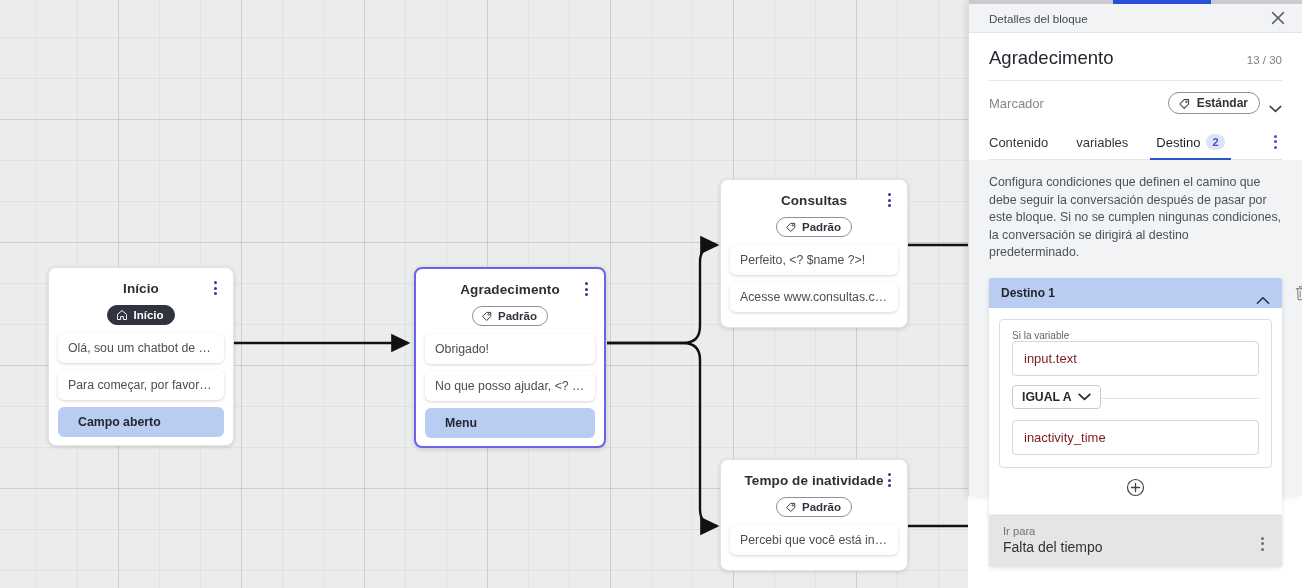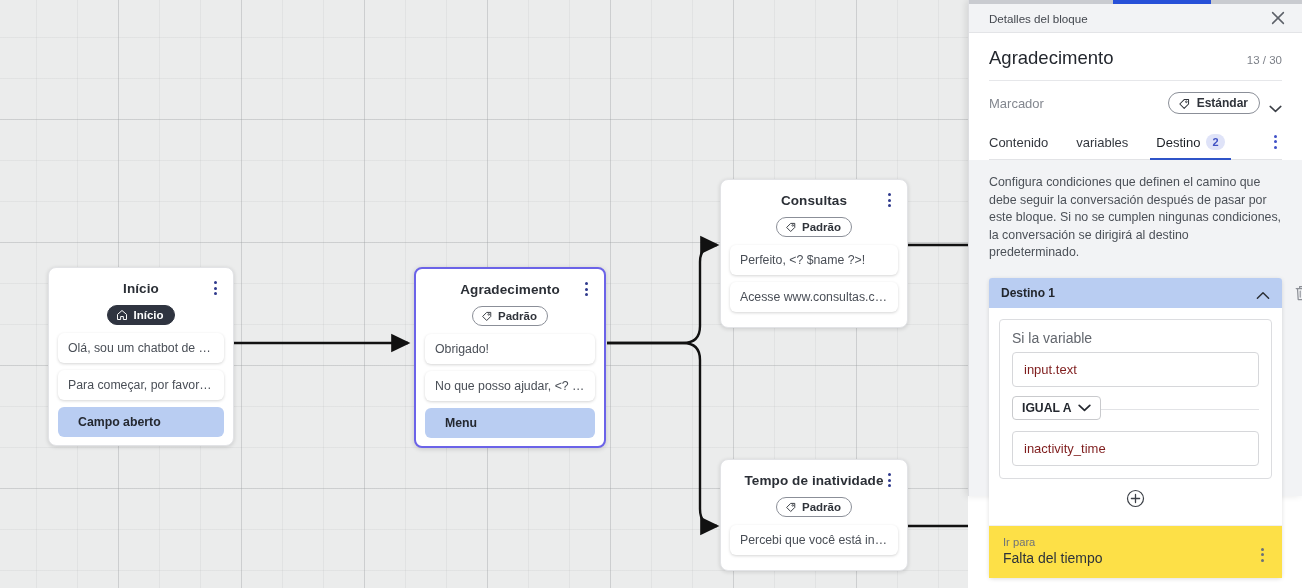--- a/index.html
+++ b/index.html
@@ -145,52 +145,52 @@
   .desc {
     font-size: 12.4px; line-height: 17.5px; color: #4c5158;
     padding: 14px 0 16px 0;
   }
   .dest-card {
     background: #ffffff; border-radius: 4px;
     box-shadow: 0 1px 4px rgba(0,0,0,.13);
     margin-bottom: 8px;
   }
   .dest-header {
-    background: #b9cdf2; display: flex; align-items: flex-start;
+    background: #b9cdf2; display: flex; align-items: flex-end;
     padding: 8px 12px; border-radius: 3px 3px 0 0; position: relative;
   }
   .dest-header-title { font-size: 12px; color: #22262d; font-weight: 700; }
   .dest-collapse { margin-left: auto; width: 14px; height: 9px; cursor: pointer; }
   .trash {
     position: absolute; right: -27px; top: 50%; transform: translateY(-50%);
     width: 15px; height: 17px; cursor: pointer;
   }
   .cond-wrap { padding: 11px 10px 8px 10px; }
   .cond-box { border: 1px solid #dcdde0; border-radius: 4px; padding: 10px 12px 12px 12px; position: relative; }
-  .cond-label { font-size: 14px; color: #62666d; margin-bottom: 6px; }
+  .cond-label { font-size: 10px; color: #62666d; }
   .field {
     border: 1px solid #d6d7da; border-radius: 4px;
     padding: 9px 11px; font-size: 13px; color: #7f1d1d;
     background: #ffffff; width: 100%;
   }
   .op-row { position: relative; margin: 9px 0 9px 0; height: 26px; }
   .op-row::before {
     content: ""; position: absolute; left: 0; right: 0; top: 50%;
     height: 1px; background: #e2e3e6;
   }
   .op-select {
     position: relative; display: inline-flex; align-items: center; gap: 7px;
     border: 1px solid #c9cacd; border-radius: 4px; background: #ffffff;
     padding: 4px 9px; font-size: 12.2px; color: #24282f; font-weight: 700;
     cursor: pointer;
   }
   .plus-row { display: flex; justify-content: center; padding: 10px 0 9px 0; }
   .plus-btn { width: 19px; height: 19px; cursor: pointer; }
   .goto {
-    background: #fde047; padding: 10px 14px 12px 14px;
+    background: #e5e5e5; padding: 10px 14px 12px 14px;
     display: flex; align-items: flex-end; border-top: 1px solid #f0f0f2;
     position: relative;
   }
   .goto-label { font-size: 11.2px; color: #6e7279; margin-bottom: 2px; }
   .goto-value { font-size: 14px; color: #2e3views; }
   .goto-value { font-size: 14px; color: #2e333a; }
   .goto-kebab { position: absolute; right: 13px; bottom: 14px; width: 14px; height: 16px; cursor:pointer; }
   .goto-kebab i {
     display:block; width: 3px; height: 3px; border-radius: 50%;
     background: #6b7078; margin: 0 auto 2.5px auto;

